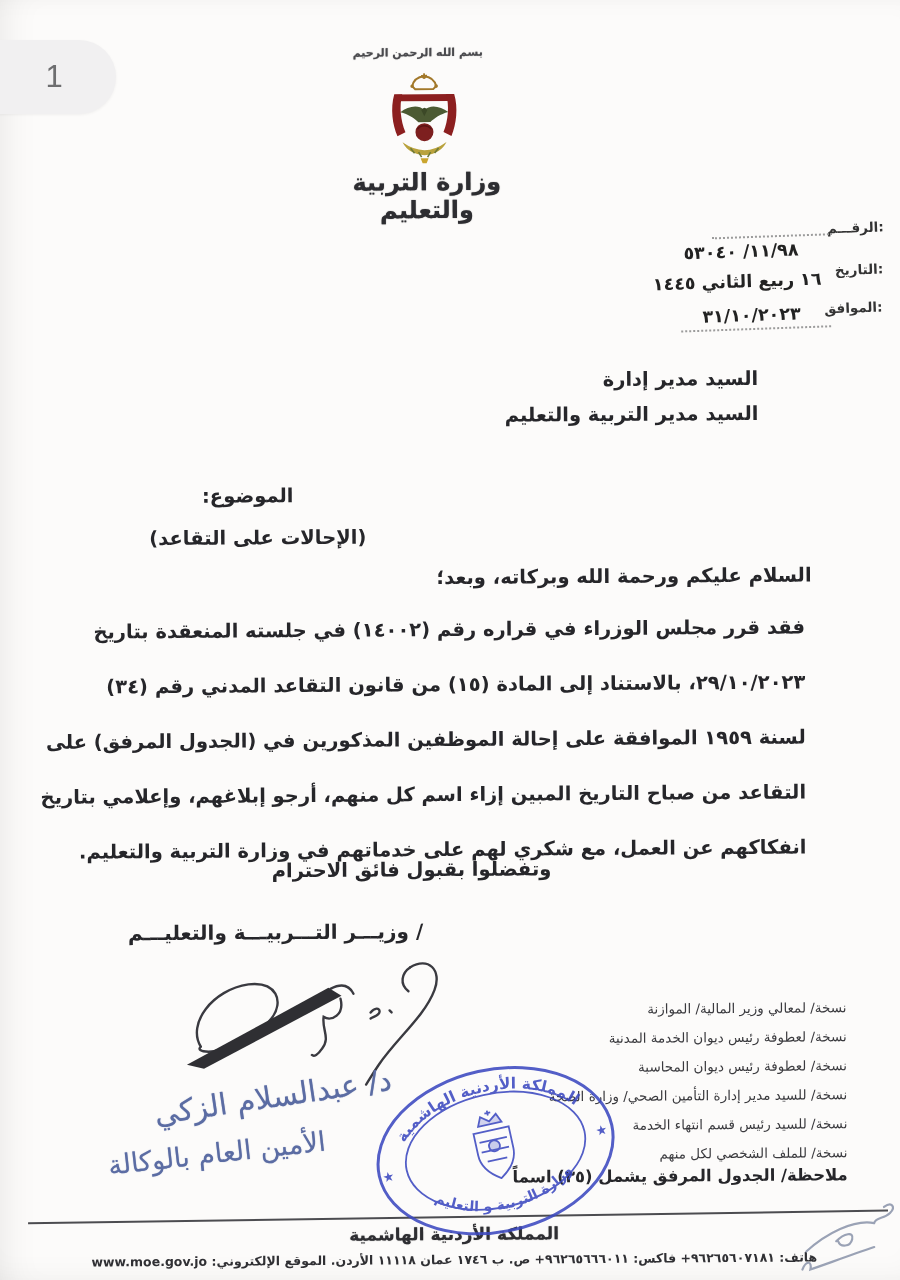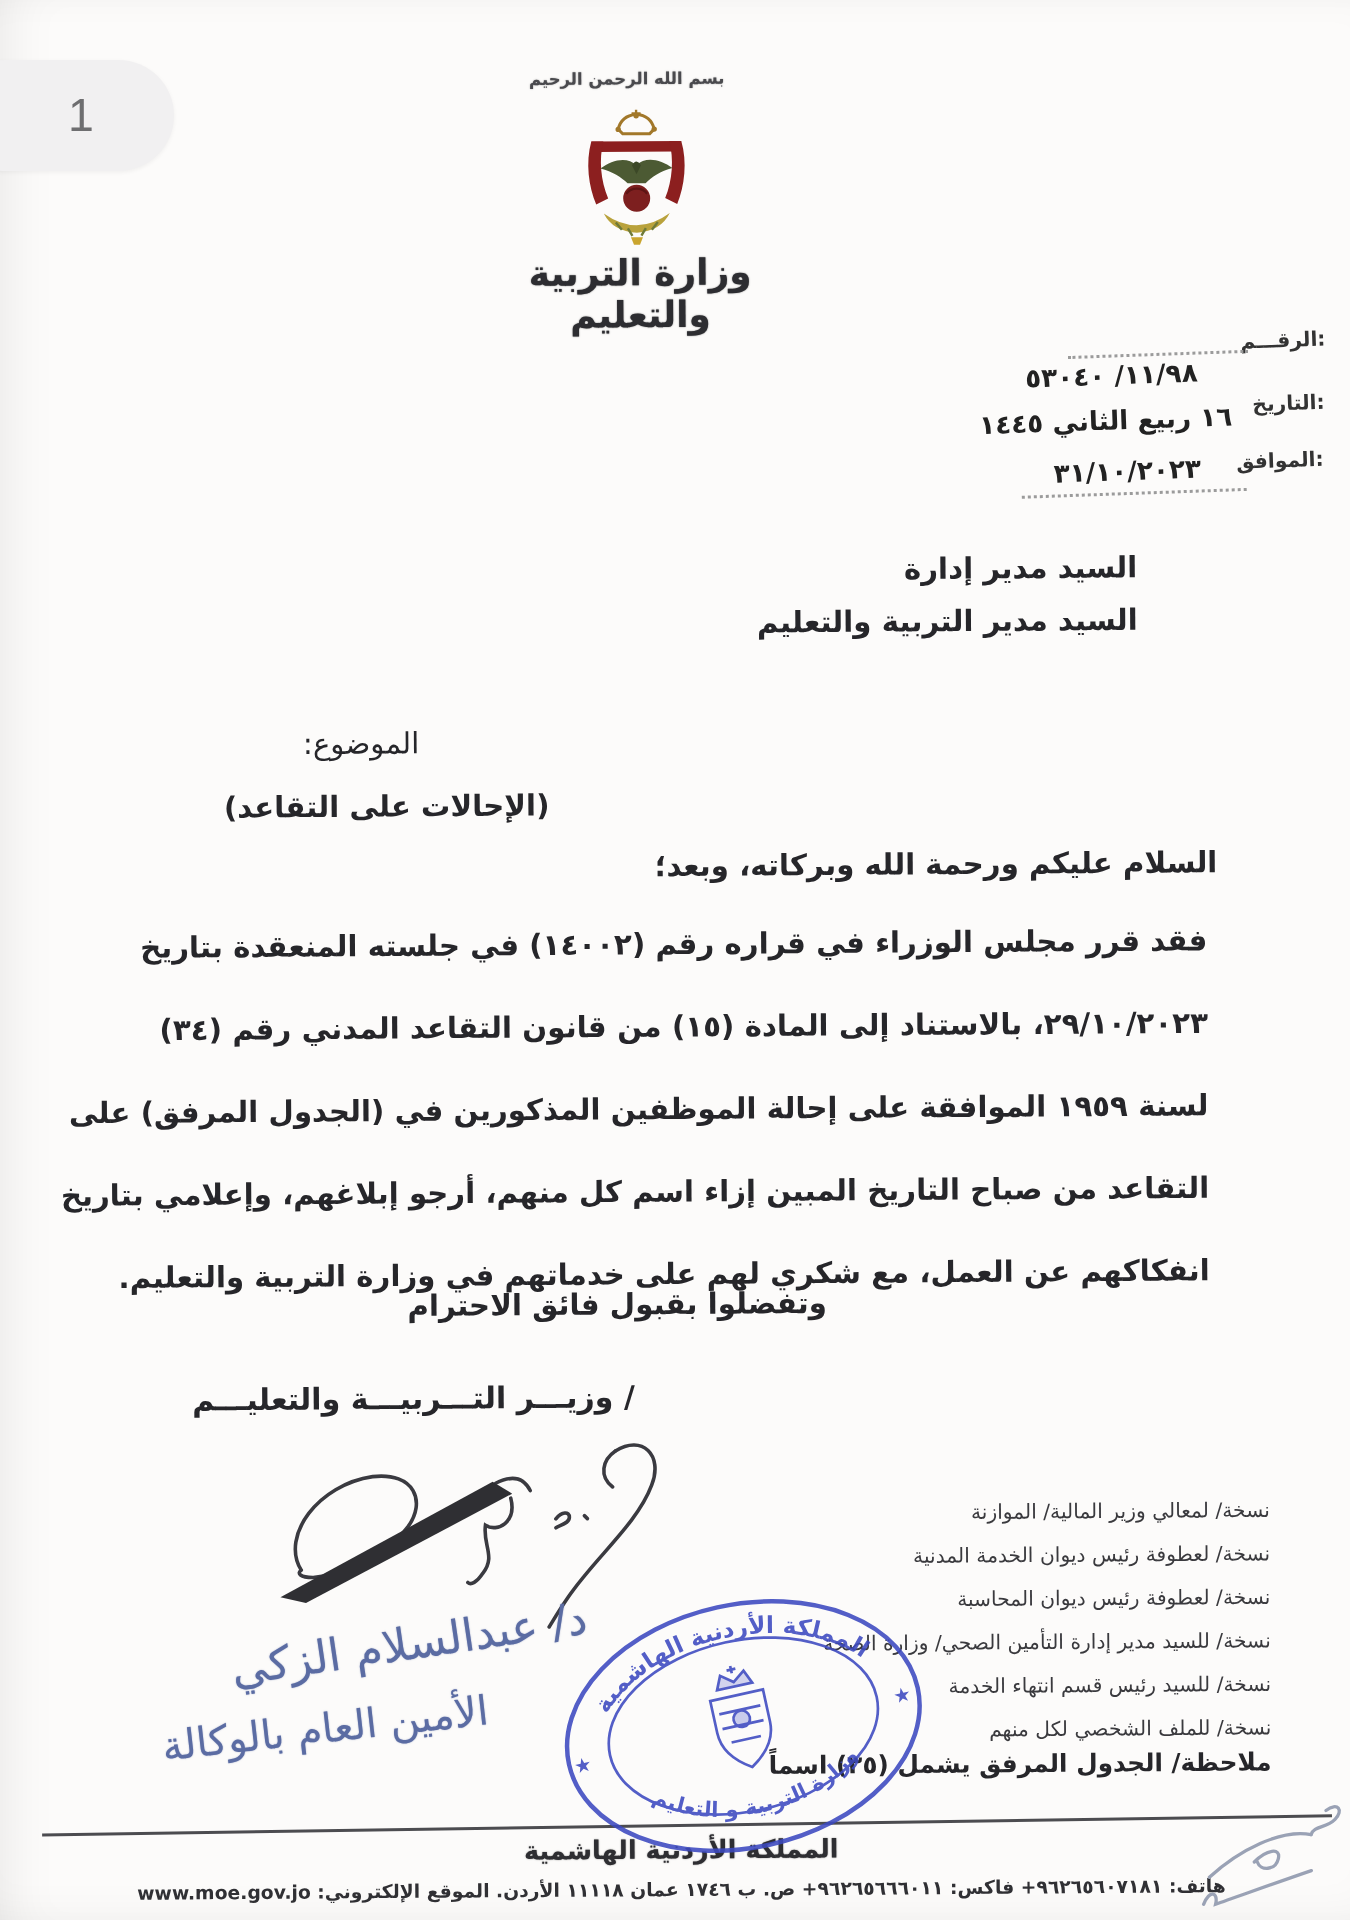--- a/index.html
+++ b/index.html
@@ -27,21 +27,21 @@
   .crest{position:absolute;left:378px;top:72px;width:100px;height:100px;}
   .ministry-callig{position:absolute;left:315px;top:168px;width:230px;text-align:center;
     font-size:24px;font-weight:700;color:#2d2d31;text-shadow:0 0 1px rgba(40,40,40,.7);}
   
   .refblock{position:absolute;right:12px;top:226px;width:330px;height:115px;transform:rotate(-1.6deg);}
   .ref-label{position:absolute;font-size:13.5px;font-weight:700;color:#333;}
   .ref-value{position:absolute;font-size:17.5px;font-weight:700;color:#222;white-space:nowrap;}
   .dotline{position:absolute;border-bottom:2px dotted #9b9b9b;height:1px;}
   
   .recipients{position:absolute;right:140px;top:363px;text-align:right;font-size:19.5px;font-weight:700;line-height:35px;white-space:nowrap;}
-  .subject-label{position:absolute;left:203px;top:483px;font-size:19.5px;font-weight:400;}
+  .subject-label{position:absolute;left:203px;top:483px;font-size:19.5px;font-weight:700;}
   .subject-value{position:absolute;left:150px;top:525px;font-size:19.5px;font-weight:700;white-space:nowrap;}
   .greeting{position:absolute;right:88px;top:566px;font-size:19.5px;font-weight:700;white-space:nowrap;}
   
   .bodypara{position:absolute;left:106px;right:95px;top:602px;}
   .bodyline{direction:rtl;font-size:19.5px;font-weight:700;color:#26262a;height:55px;line-height:55px;
     text-align:justify;text-align-last:justify;white-space:nowrap;}
   .bodyline.last{text-align-last:justify;}
   .closing{position:absolute;left:270px;top:858px;font-size:19.5px;font-weight:700;white-space:nowrap;}
   .minister-title{position:absolute;left:126px;top:919px;font-size:20px;font-weight:700;white-space:nowrap;}
   

